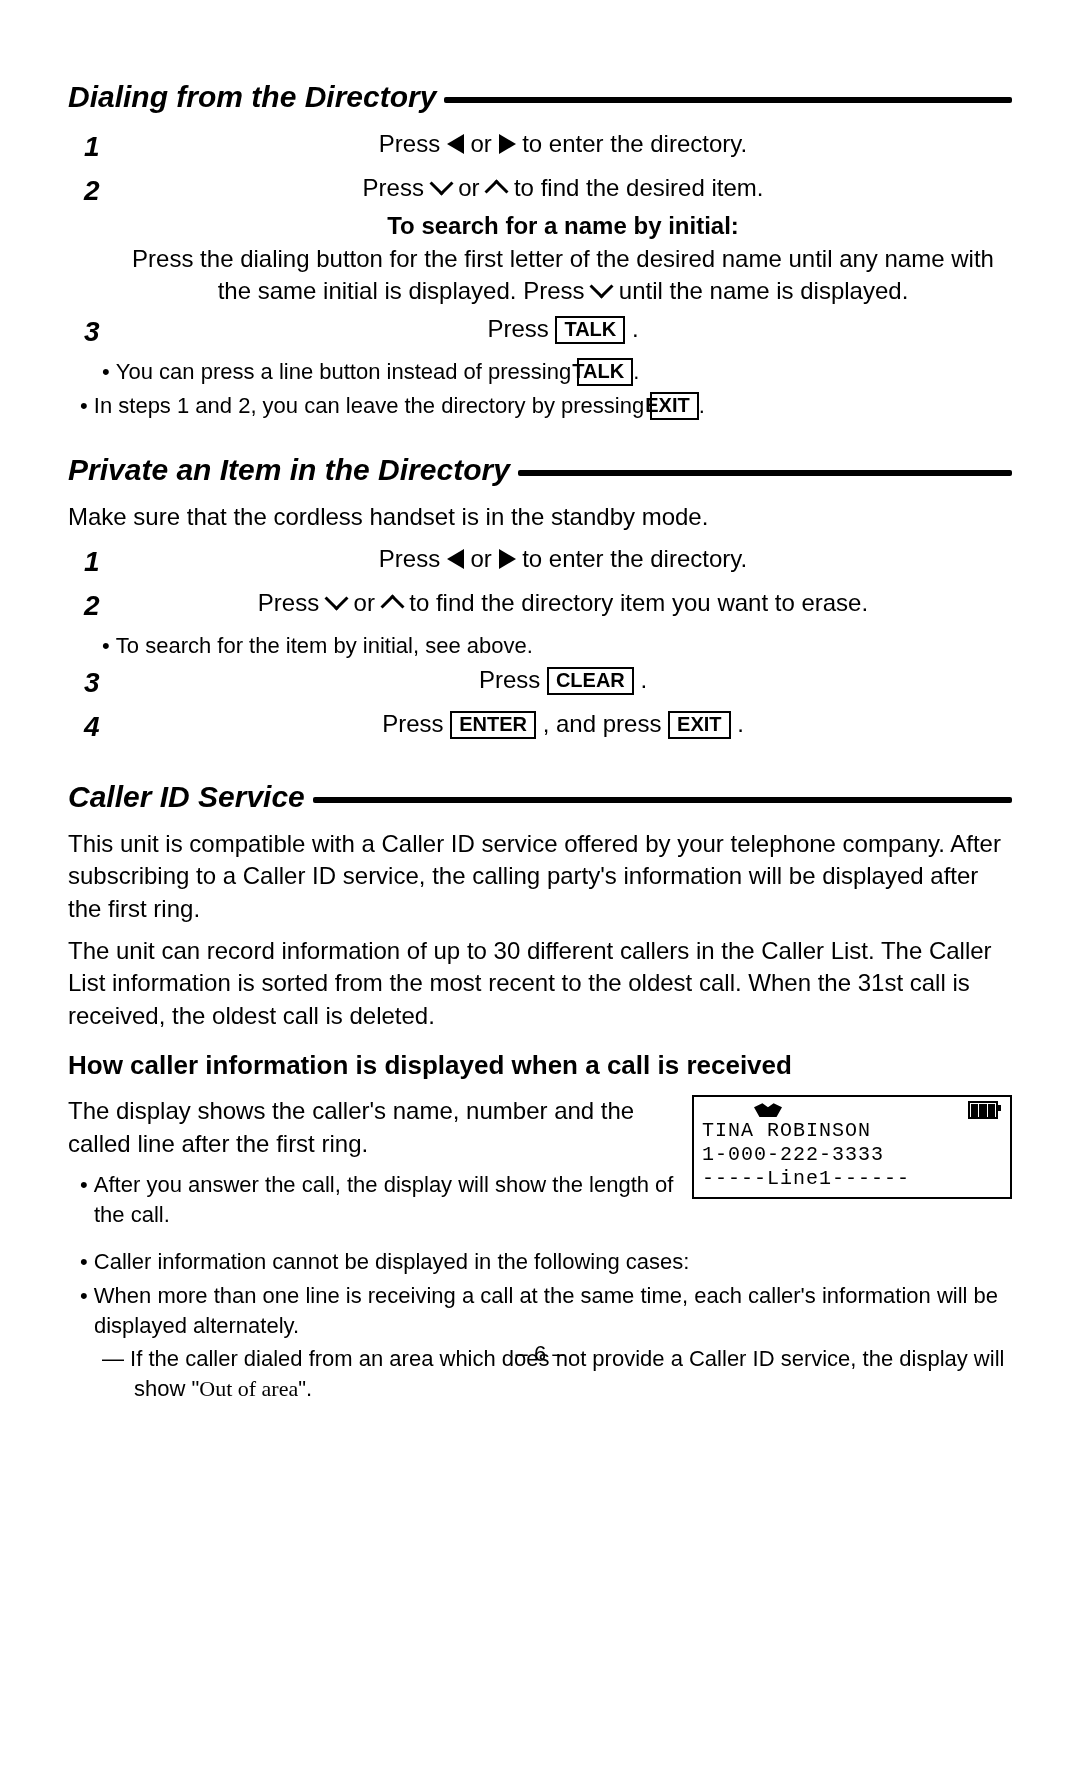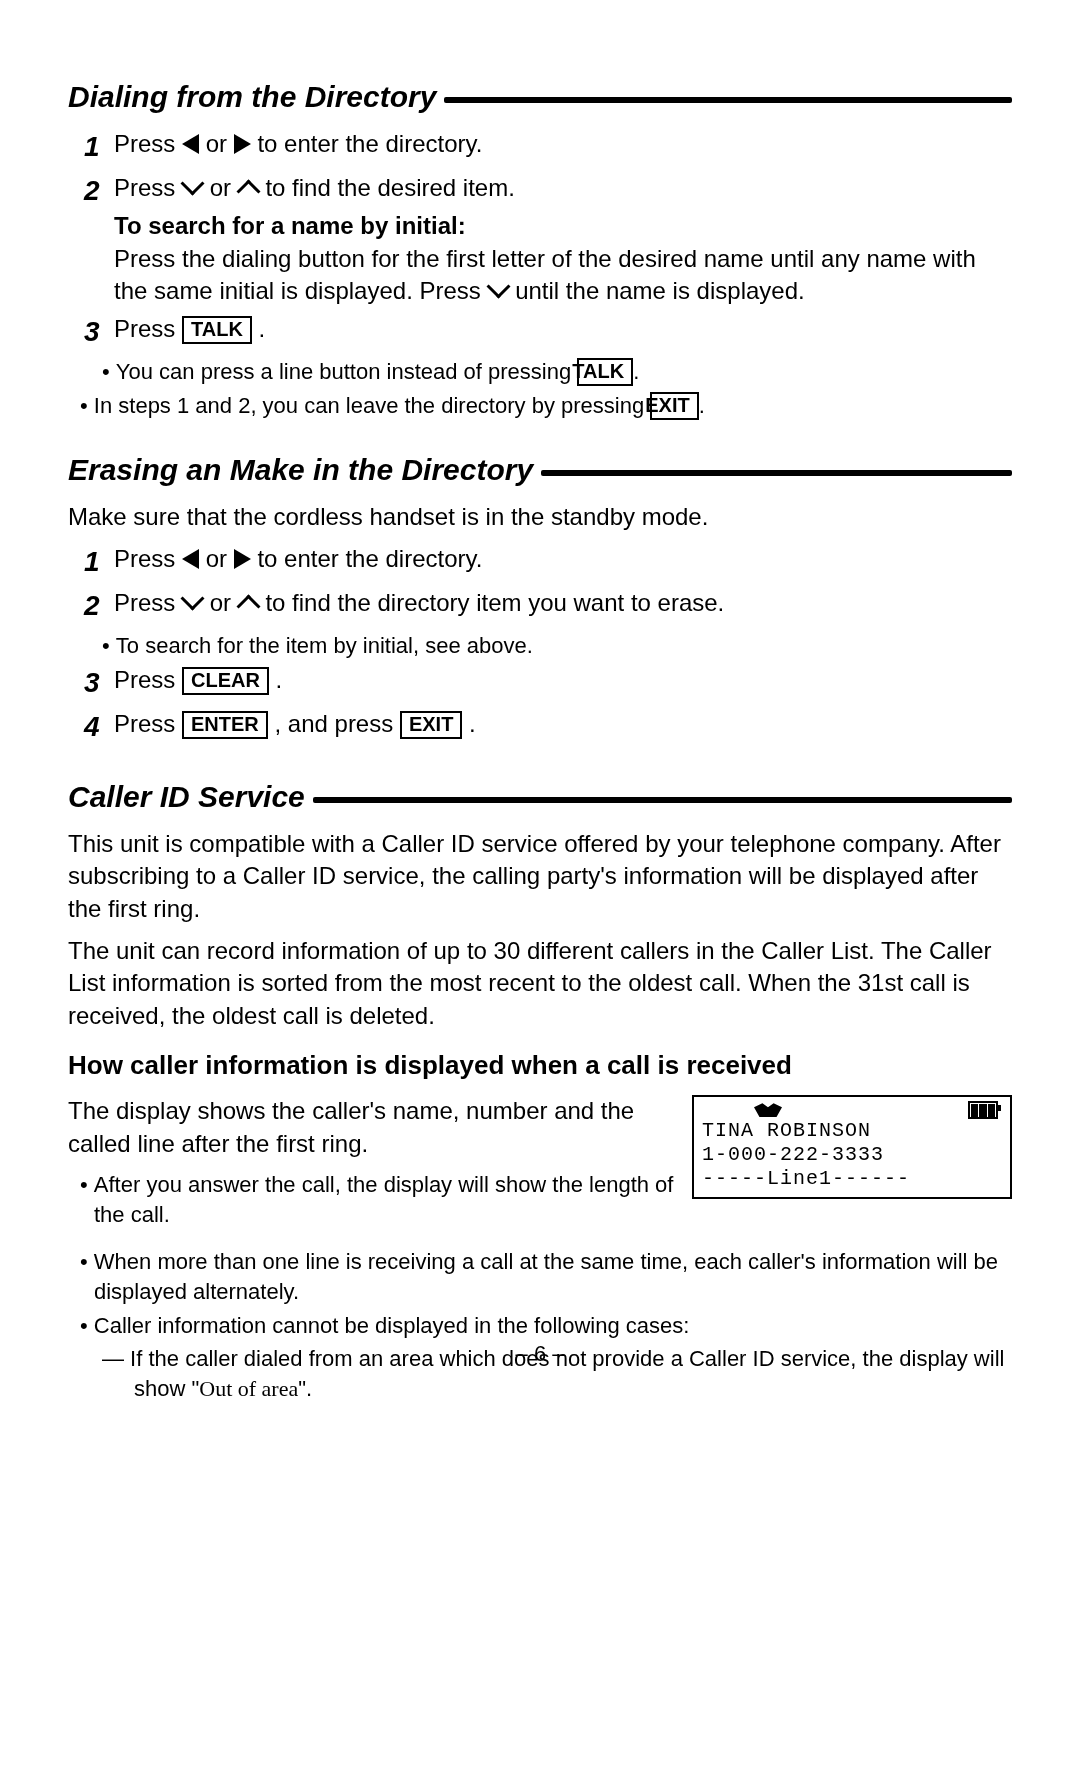--- a/index.html
+++ b/index.html
@@ -44,20 +44,21 @@
     }
     .step-num {
       font-weight: bold;
       font-style: italic;
       font-size: 28px;
       width: 30px;
       flex-shrink: 0;
     }
     .step-body {
       flex: 1;
+      text-align: center;
     }
     .tri-left, .tri-right {
       display: inline-block;
       width: 0;
       height: 0;
       vertical-align: -2px;
     }
     .tri-left {
       border-top: 10px solid transparent;
       border-bottom: 10px solid transparent;
@@ -258,21 +259,21 @@
     •&nbsp;<span>You can press a line button instead of pressing </span><span class="key">TALK</span><span>.</span>
   </div>
 
   <div class="top-bullet">
     •&nbsp;<span>In steps 1 and 2, you can leave the directory by pressing </span><span class="key">EXIT</span><span>.</span>
   </div>
 
   <div class="section-gap"></div>
 
   <div class="section-header">
-    <div class="section-title">Erasing an Make in the Directory</div>
+    <div class="section-title">Private an Item in the Directory</div>
     <div class="section-rule"></div>
   </div>
 
   <div class="intro-text">Make sure that the cordless handset is in the standby mode.</div>
 
   <div class="step">
     <div class="step-num">1</div>
     <div class="step-body">
       <span>Press </span>
       <span class="tri-left"></span>
@@ -349,25 +350,25 @@
       </div>
       <div>TINA ROBINSON</div>
       <div>1-000-222-3333</div>
       <div>-----Line1------</div>
     </div>
   </div>
 
   <div style="height:14px;"></div>
 
   <div class="top-bullet">
+    •&nbsp;<span>Caller information cannot be displayed in the following cases:</span>
+  </div>
+
+  <div class="top-bullet">
     •&nbsp;<span>When more than one line is receiving a call at the same time, each caller's information will be displayed alternately.</span>
-  </div>
-
-  <div class="top-bullet">
-    •&nbsp;<span>Caller information cannot be displayed in the following cases:</span>
   </div>
 
   <div class="dash">
     <span>— If the caller dialed from an area which does not provide a Caller ID service, the display will show "</span><span class="mono">Out of area</span><span>".</span>
   </div>
 
 
   <div class="page-num">– 6 –</div>
 </div>
 

